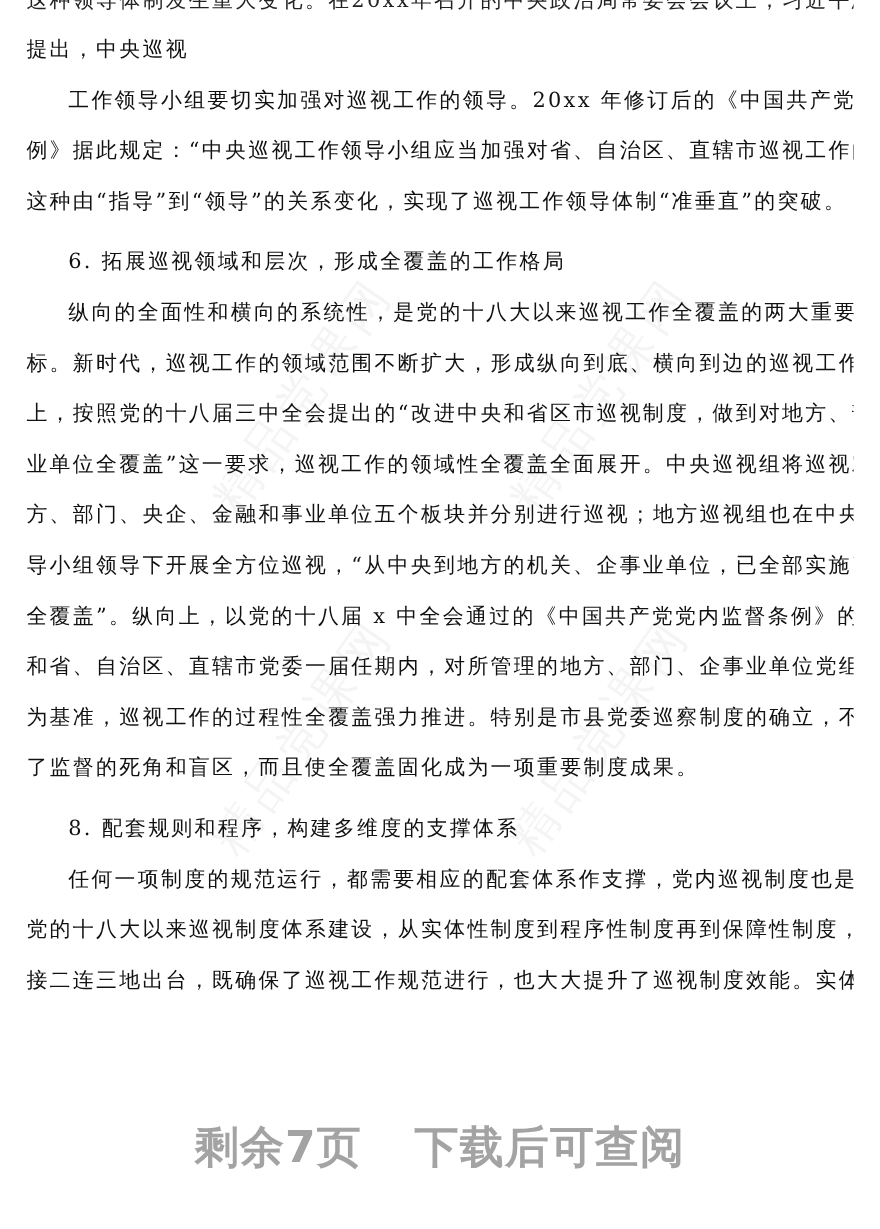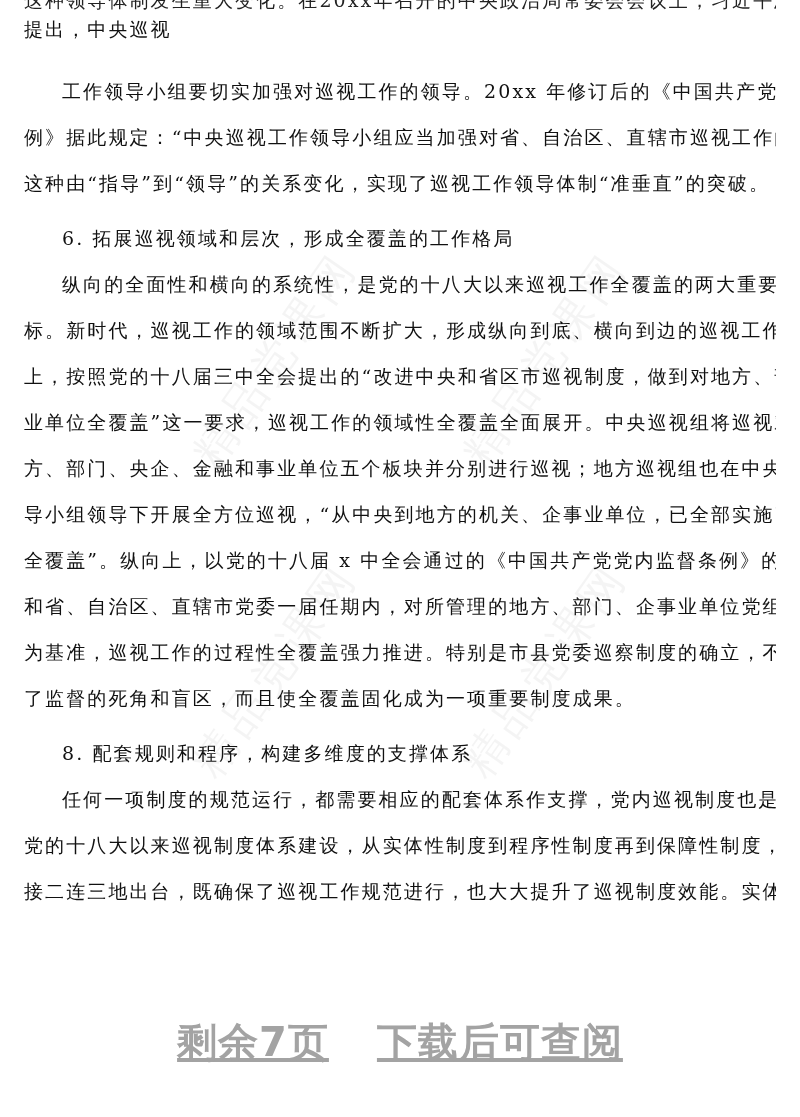--- a/index.html
+++ b/index.html
@@ -15,34 +15,34 @@
   .line.indent { left: 62px; width: 714px; }
   .line.cut { top: -12px; color: #222; }
   .watermark {
     position: absolute; font-size: 44px; color: rgba(0,0,0,0.045); transform: rotate(-55deg);
     white-space: nowrap; font-family: "DejaVu Sans", sans-serif; letter-spacing: 6px;
     pointer-events: none;
   }
   .banner {
     position: absolute; left: 0; width: 800px; top: 1015px; text-align: center;
     font-family: "DejaVu Sans", "Liberation Sans", sans-serif; font-weight: bold;
-    font-size: 40px; color: #a3a3a3; letter-spacing: 1px; text-decoration: underline;
+    font-size: 40px; color: #a3a3a3; letter-spacing: 1px;
   }
   .banner .gap { display: inline-block; width: 48px; }
 </style>
 </head>
 <body>
 
 <div class="page" id="page">
     <div class="watermark" style="left: 150px; top: 330px;">精品党课网</div>
     <div class="watermark" style="left: 420px; top: 330px;">精品党课网</div>
     <div class="watermark" style="left: 150px; top: 640px;">精品党课网</div>
     <div class="watermark" style="left: 420px; top: 640px;">精品党课网</div>
     <div class="line cut" style="top: -12px;">这种领导体制发生重大变化。在20xx年召开的中央政治局常委会会议上，习近平总书记明确</div>
-    <div class="line" style="top: 17px;">提出，中央巡视</div>
+    <div class="line" style="top: 33px;">提出，中央巡视</div>
     <div class="line indent" style="top: 79px;">工作领导小组要切实加强对巡视工作的领导。20xx 年修订后的《中国共产党巡视工作条</div>
     <div class="line" style="top: 125px;">例》据此规定：“中央巡视工作领导小组应当加强对省、自治区、直辖市巡视工作的领导。”</div>
     <div class="line" style="top: 171px;">这种由“指导”到“领导”的关系变化，实现了巡视工作领导体制“准垂直”的突破。</div>
     <div class="line indent" style="top: 226px;">6. 拓展巡视领域和层次，形成全覆盖的工作格局</div>
     <div class="line indent" style="top: 272px;">纵向的全面性和横向的系统性，是党的十八大以来巡视工作全覆盖的两大重要取向和目</div>
     <div class="line" style="top: 318px;">标。新时代，巡视工作的领域范围不断扩大，形成纵向到底、横向到边的巡视工作格局。横向</div>
     <div class="line" style="top: 364px;">上，按照党的十八届三中全会提出的“改进中央和省区市巡视制度，做到对地方、部门、企事</div>
     <div class="line" style="top: 410px;">业单位全覆盖”这一要求，巡视工作的领域性全覆盖全面展开。中央巡视组将巡视对象分为地</div>
     <div class="line" style="top: 456px;">方、部门、央企、金融和事业单位五个板块并分别进行巡视；地方巡视组也在中央巡视工作领</div>
     <div class="line" style="top: 502px;">导小组领导下开展全方位巡视，“从中央到地方的机关、企事业单位，已全部实施了巡视工作</div>

